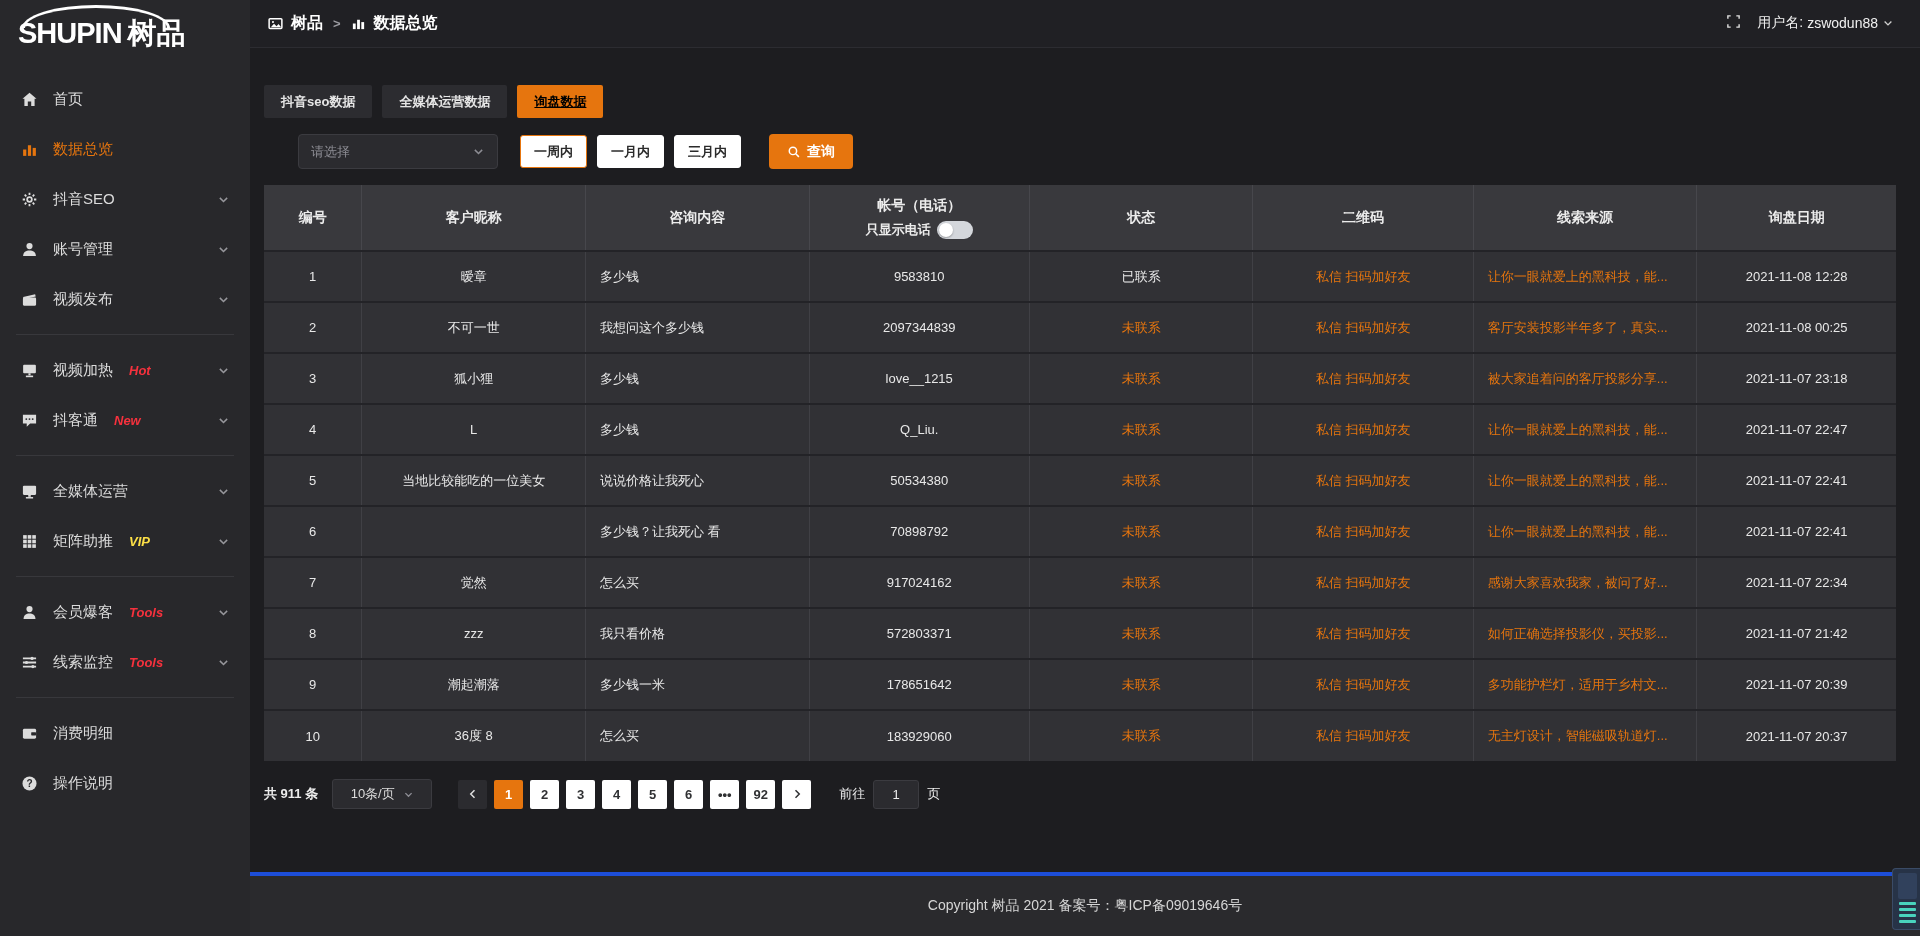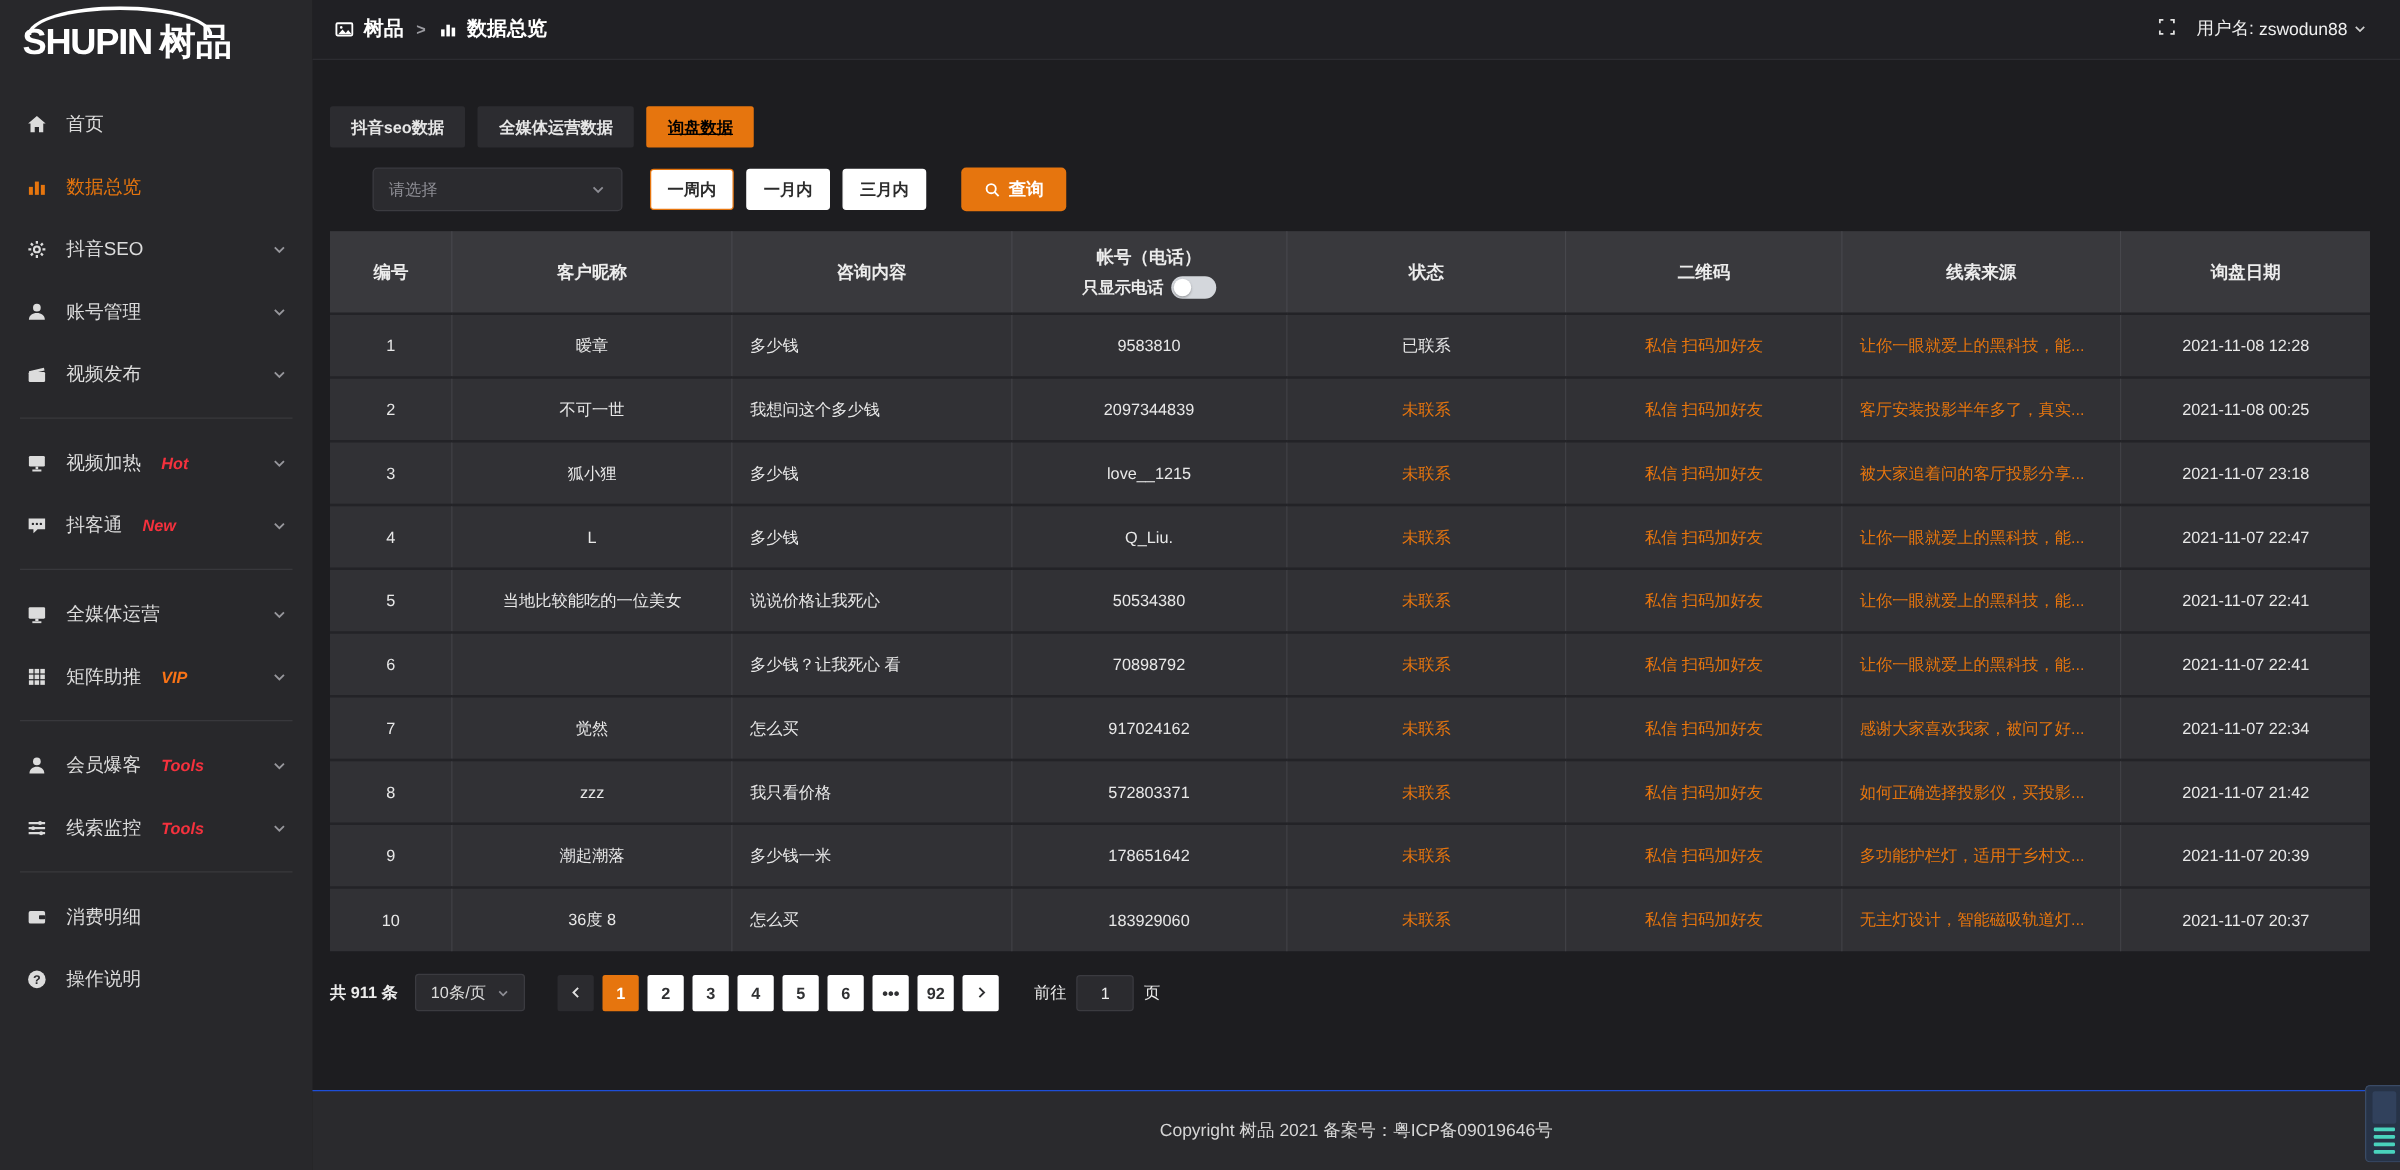--- a/index.html
+++ b/index.html
@@ -60,32 +60,32 @@
   td.al, th.al { text-align:left; padding-left:14px; }
   .orange { color:#e6750e; }
   .th-account { display:flex; flex-direction:column; align-items:center; gap:6px; }
   .toggle-row { display:flex; align-items:center; gap:6px; font-size:13px; font-weight:bold; }
   .switch { width:36px; height:18px; background:#d4d7dc; border-radius:9px; position:relative; display:inline-block; cursor:pointer; }
   .switch .knob { position:absolute; left:2px; top:2px; width:14px; height:14px; background:#fff; border-radius:50%; box-shadow:0 1px 2px rgba(0,0,0,.3); }
 
   
   .pagination { margin-top:18px; display:flex; align-items:center; font-size:13px; color:#ececec; }
   .pg-total { font-weight:bold; margin-right:14px; }
-  .pg-size { width:88px; height:30px; background:#2b2b2f; border:1px solid #3b3b40; border-radius:3px; display:flex; align-items:center; justify-content:center; gap:8px; font-size:13px; color:#dcdcdc; cursor:pointer; }
+  .pg-size { width:100px; height:30px; background:#2b2b2f; border:1px solid #3b3b40; border-radius:3px; display:flex; align-items:center; justify-content:center; gap:8px; font-size:13px; color:#dcdcdc; cursor:pointer; }
   .pg-size svg { width:11px; height:11px; color:#8d8d94; }
   .pg-btns { display:flex; align-items:center; gap:7px; margin-left:26px; }
   .pg-btn { min-width:29px; height:29px; padding:0 4px; border-radius:2px; background:#fff; color:#303133; font-size:13px; font-weight:bold; display:flex; align-items:center; justify-content:center; cursor:pointer; }
   .pg-btn.active { background:#e6750e; color:#fff; }
   .pg-btn.prev { background:#2b2b2f; color:#e0e0e0; }
   .pg-btn svg { width:12px; height:12px; }
   .pg-goto { margin-left:28px; display:flex; align-items:center; gap:8px; font-size:13px; }
   .pg-input { width:46px; height:29px; background:#2b2b2f; border:1px solid #3b3b40; border-radius:3px; color:#ececec; text-align:center; font-size:13px; font-family:inherit; }
 
   
-  .footer { height:64px; flex-shrink:0; background:#2a2a2d; border-top:1px solid #1d4ed8; display:flex; align-items:center; justify-content:center; font-size:14px; color:#d6d6d6; }
+  .footer { height:64px; flex-shrink:0; background:#2a2a2d; border-top:4px solid #1d4ed8; display:flex; align-items:center; justify-content:center; font-size:14px; color:#d6d6d6; }
 
   
   .float-widget { position:absolute; right:0; bottom:6px; width:28px; height:62px; background:#273347; border:1px solid #3a4b66; border-right:none; border-radius:4px 0 0 4px; overflow:hidden; cursor:pointer; }
   .float-widget .scr { margin:4px 3px 0 5px; height:26px; background:#31415c; border-radius:2px; }
   .float-widget .stripe { height:3px; margin:3px 4px 0 6px; background:#49d3bd; border-radius:1px; }
 </style>
 </head>
 <body>
 
 <div class="sidebar">
@@ -211,21 +211,21 @@
             <rect x="10.6" y="2" width="3.4" height="3.4"></rect>
             <rect x="2" y="6.3" width="3.4" height="3.4"></rect>
             <rect x="6.3" y="6.3" width="3.4" height="3.4"></rect>
             <rect x="10.6" y="6.3" width="3.4" height="3.4"></rect>
             <rect x="2" y="10.6" width="3.4" height="3.4"></rect>
             <rect x="6.3" y="10.6" width="3.4" height="3.4"></rect>
             <rect x="10.6" y="10.6" width="3.4" height="3.4"></rect>
           </svg>
         </span>
         <span class="mi-label">矩阵助推</span>
-        <span class="mi-badge" style="color:#f97316">VIP</span>
+        <span class="mi-badge" style="color:#fde047">VIP</span>
         <span class="mi-arrow">
           <svg viewBox="0 0 16 16" fill="currentColor">
             <path fill="none" stroke="currentColor" stroke-width="1.8" d="M3.5 6l4.5 4.5L12.5 6"></path>
           </svg>
         </span>
       </div>
       <div class="side-divider"></div>
       <div class="menu-item">
         <span class="icon">
           <svg viewBox="0 0 16 16" fill="currentColor">

